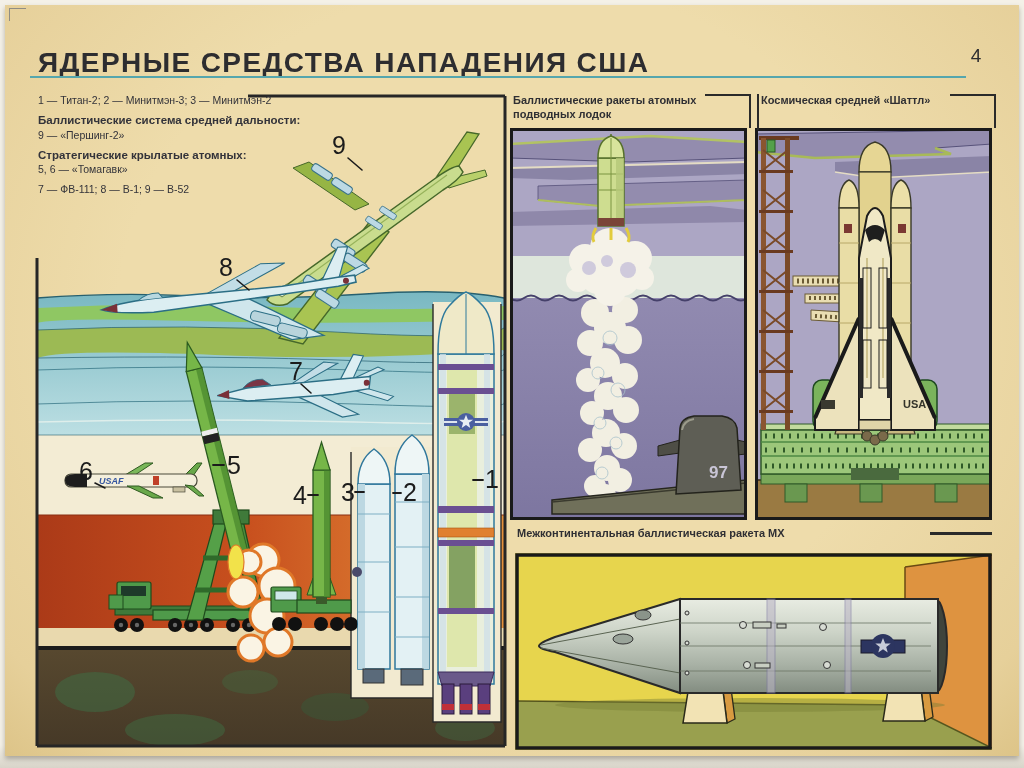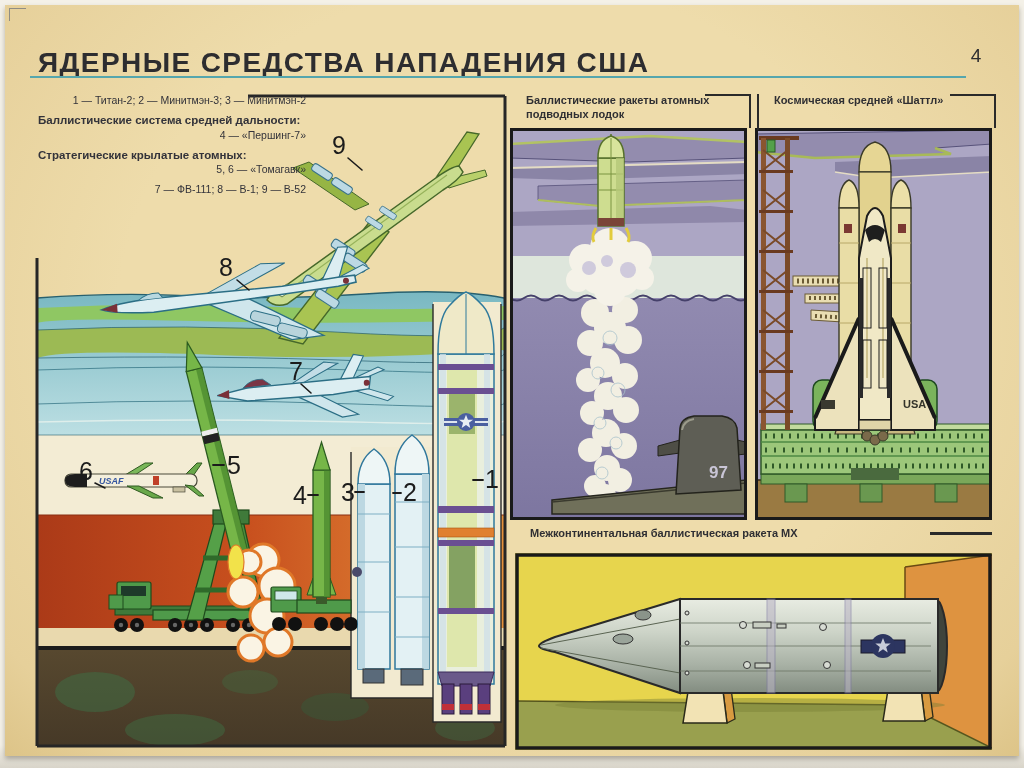--- a/index.html
+++ b/index.html
@@ -22,23 +22,23 @@
     font-size:28px;font-weight:600;letter-spacing:1.4px;color:#2d2d30;
   }
   .pagenum{
     position:absolute;left:958px;top:40px;width:26px;text-align:center;
     font-size:19px;color:#2d2d30;
   }
   .rule{position:absolute;left:25px;top:71px;width:936px;height:2px;background:#55a6ad;}
   .legend{position:absolute;left:33px;top:88px;width:268px;color:#33333a;}
   .legend-group{margin-bottom:7px;}
   .lg-head{font-size:11.5px;font-weight:700;line-height:13.5px;}
-  .lg-items{font-size:10.5px;font-weight:400;line-height:13px;margin-top:1px;text-align:right;}
+  .lg-items{font-size:10.5px;font-weight:400;line-height:13px;margin-top:1px;}
   .caption{
-    position:absolute;font-size:11px;font-weight:700;line-height:14px;color:#2f2f33;margin-left:13px;
+    position:absolute;font-size:11px;font-weight:700;line-height:14px;color:#2f2f33;
   }
   .cap-slbm{left:508px;top:88px;width:232px;}
   .cap-shuttle{left:756px;top:88px;width:200px;}
   .cap-mx{left:512px;top:521px;width:420px;}
   .bracket-tr{border-top:2px solid #2a2a2a;border-right:2px solid #2a2a2a;position:absolute;}
   .bm1{left:700px;top:89px;width:44px;height:32px;}
   .bm2{left:752px;top:89px;width:2px;height:36px;background:#2a2a2a;position:absolute;}
   .bm3{left:945px;top:89px;width:44px;height:32px;}
   .bm4{left:925px;top:527px;width:62px;height:3px;background:#2a2a2a;position:absolute;}
   svg{position:absolute;display:block;}
@@ -542,21 +542,21 @@
     </g>
     <rect x="2" y="2" width="473" height="193" fill="none" stroke="#1a1a1a" stroke-width="3.5"></rect>
   </svg>
 
   <div class="legend">
     <div class="legend-group">
       <div class="lg-items">1 — Титан-2;   2 — Минитмэн-3;   3 — Минитмэн-2</div>
     </div>
     <div class="legend-group">
       <div class="lg-head">Баллистические система средней дальности:</div>
-      <div class="lg-items">4 — «Першинг-7»</div>
+      <div class="lg-items">9 — «Першинг-2»</div>
     </div>
     <div class="legend-group">
       <div class="lg-head">Стратегические крылатые атомных:</div>
       <div class="lg-items">5, 6 — «Томагавк»</div>
     </div>
     <div class="legend-group">
       <div class="lg-items">7 — ФВ-111; 8 — В-1; 9 — В-52</div>
     </div>
   </div>
 

